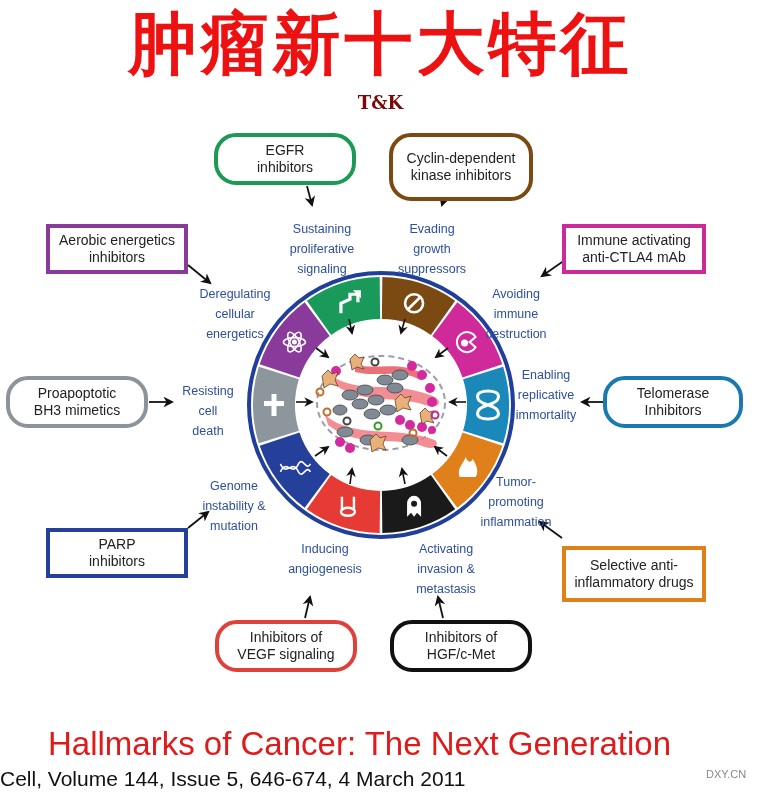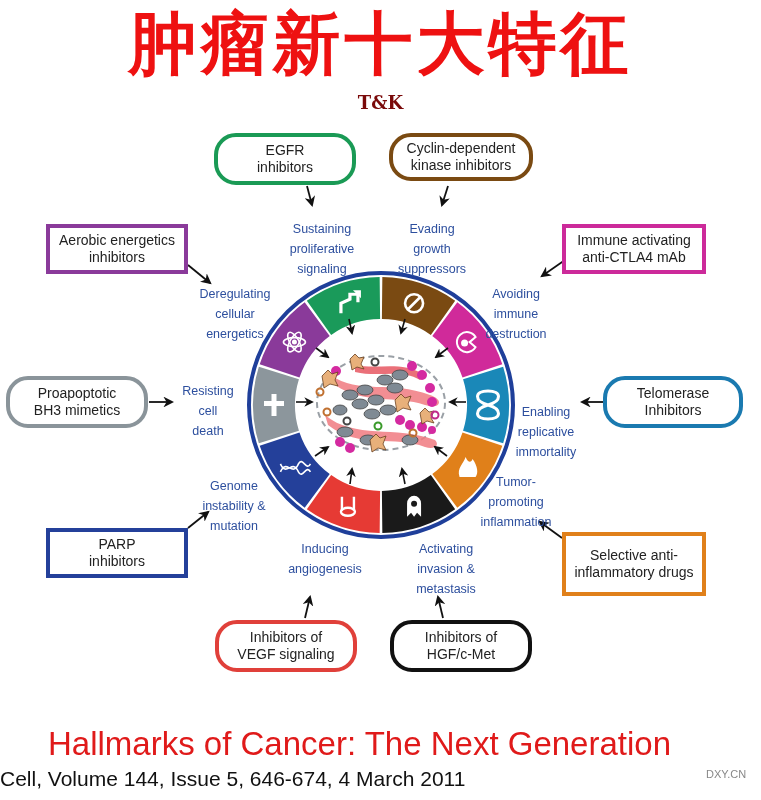--- a/index.html
+++ b/index.html
@@ -158,33 +158,33 @@
     <line x1="603" y1="402" x2="582" y2="402"></line>
     <line x1="188" y1="528" x2="208" y2="512"></line>
     <line x1="562" y1="538" x2="540" y2="522"></line>
     <line x1="305" y1="618" x2="310" y2="597"></line>
     <line x1="443" y1="618" x2="438" y2="597"></line>
   </g>
 </svg>
 
 <div class="drug pill" style="left:214px;top:133px;width:142px;height:52px;border-color:#1a9a55;">EGFR
 inhibitors</div>
-<div class="drug pill" style="left:389px;top:133px;width:144px;height:48px;border-color:#7a4a12;">Cyclin-dependent
+<div class="drug pill" style="left:389px;top:133px;width:144px;height:68px;border-color:#7a4a12;">Cyclin-dependent
 kinase inhibitors</div>
 <div class="drug rect" style="left:46px;top:224px;width:142px;height:50px;border-color:#8a3a9a;">Aerobic energetics
 inhibitors</div>
 <div class="drug rect" style="left:562px;top:224px;width:144px;height:50px;border-color:#cc2a9a;">Immune activating
 anti-CTLA4 mAb</div>
 <div class="drug pill" style="left:6px;top:376px;width:142px;height:52px;border-color:#8a949a;">Proapoptotic
 BH3 mimetics</div>
 <div class="drug pill" style="left:603px;top:376px;width:140px;height:52px;border-color:#1a7ab0;">Telomerase
 Inhibitors</div>
 <div class="drug rect" style="left:46px;top:528px;width:142px;height:50px;border-color:#24409a;">PARP
 inhibitors</div>
-<div class="drug rect" style="left:562px;top:532px;width:144px;height:64px;border-color:#e0801a;">Selective anti-
+<div class="drug rect" style="left:562px;top:546px;width:144px;height:56px;border-color:#e0801a;">Selective anti-
 inflammatory drugs</div>
 <div class="drug pill" style="left:215px;top:620px;width:142px;height:52px;border-color:#e0403a;">Inhibitors of
 VEGF signaling</div>
 <div class="drug pill" style="left:390px;top:620px;width:142px;height:52px;border-color:#111111;">Inhibitors of
 HGF/c-Met</div>
 
 <div class="hall" style="left:272px;top:219px;width:100px;">Sustaining
 proliferative
 signaling</div>
 <div class="hall" style="left:387px;top:219px;width:90px;">Evading
@@ -192,21 +192,21 @@
 suppressors</div>
 <div class="hall" style="left:190px;top:284px;width:90px;">Deregulating
 cellular
 energetics</div>
 <div class="hall" style="left:476px;top:284px;width:80px;">Avoiding
 immune
 destruction</div>
 <div class="hall" style="left:172px;top:381px;width:72px;">Resisting
 cell
 death</div>
-<div class="hall" style="left:505px;top:402px;width:82px;">Enabling
+<div class="hall" style="left:505px;top:365px;width:82px;">Enabling
 replicative
 immortality</div>
 <div class="hall" style="left:192px;top:476px;width:84px;">Genome
 instability &amp;
 mutation</div>
 <div class="hall" style="left:474px;top:472px;width:84px;">Tumor-
 promoting
 inflammation</div>
 <div class="hall" style="left:280px;top:539px;width:90px;">Inducing
 angiogenesis</div>

